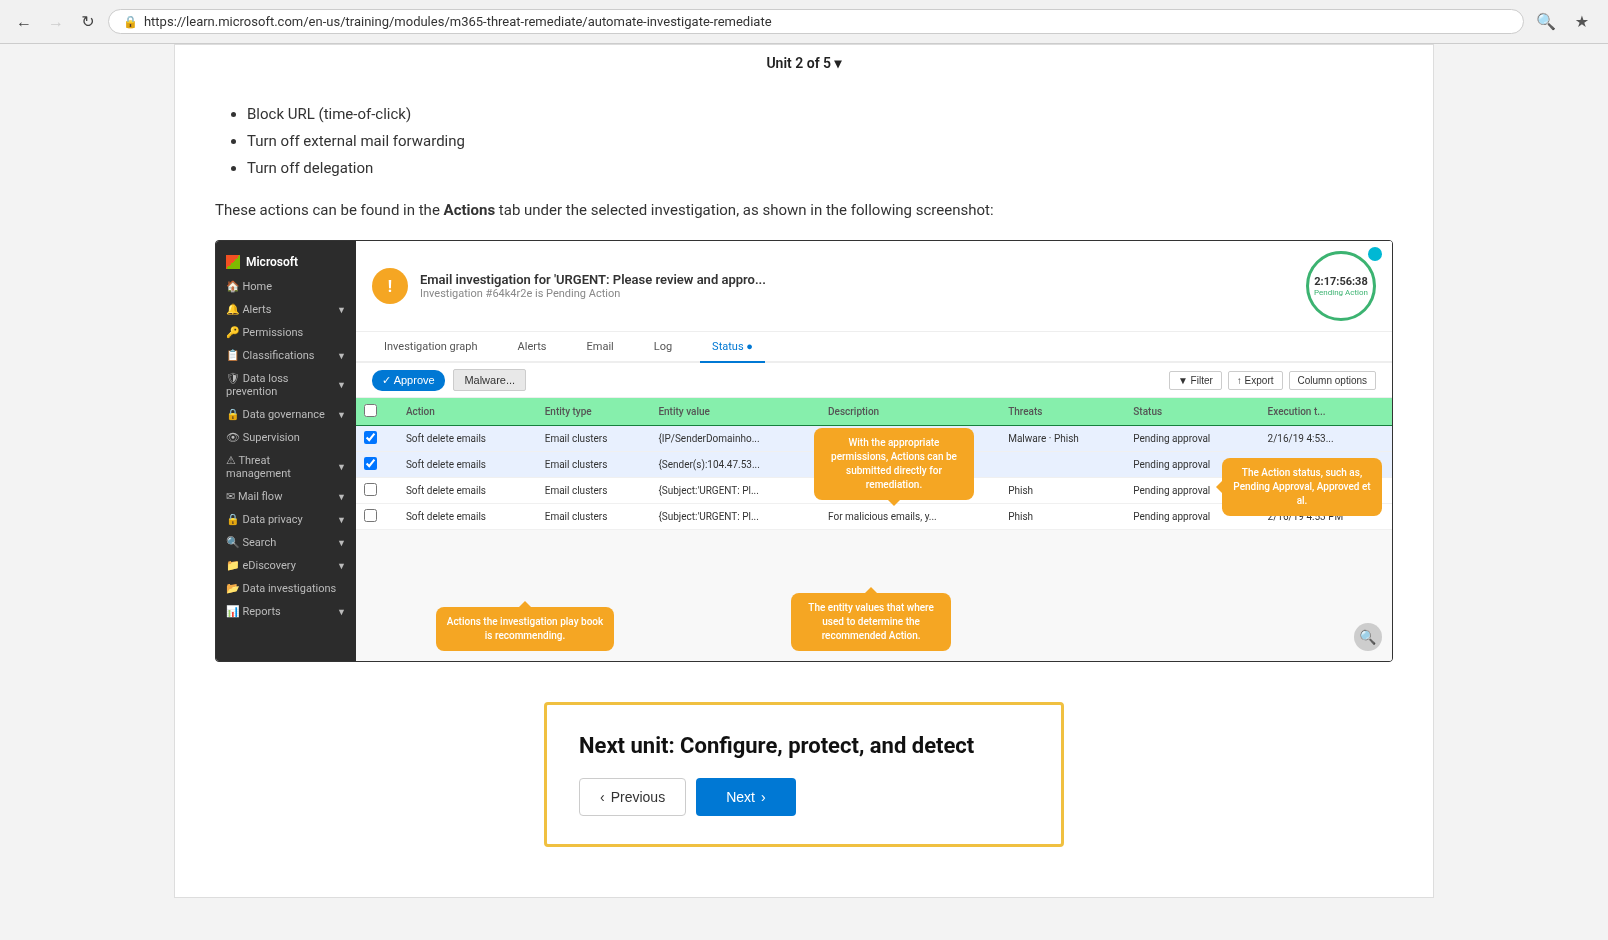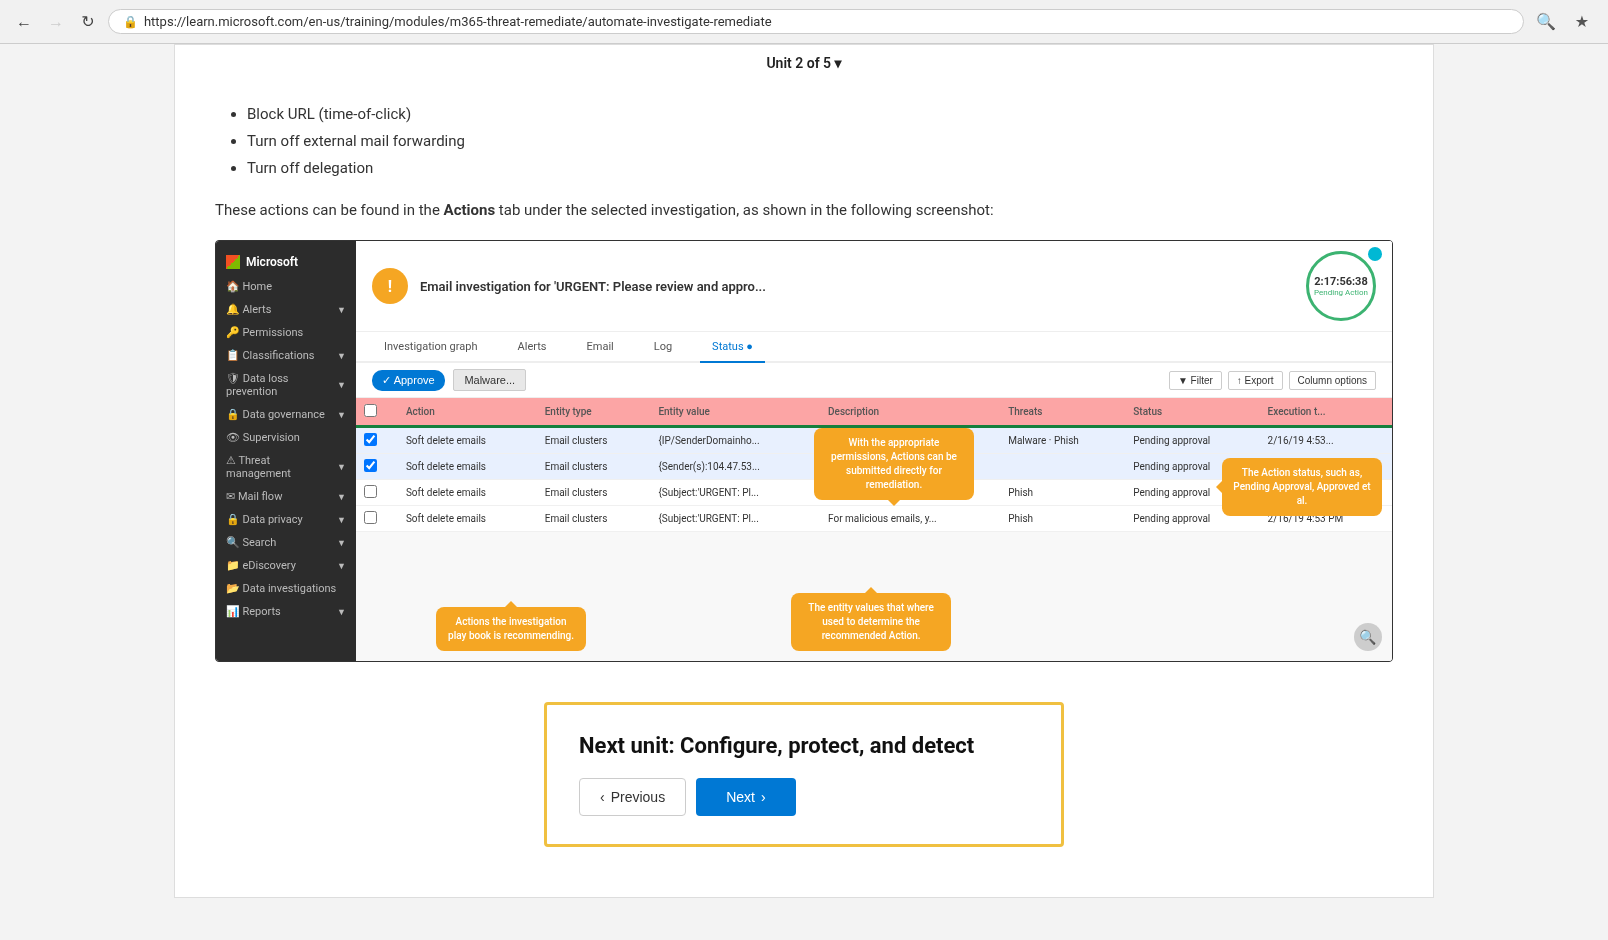--- a/index.html
+++ b/index.html
@@ -222,22 +222,22 @@
       color: #333;
     }
 
     .admin-table-wrap { overflow-x: auto; flex: 1; }
     .admin-table {
       width: 100%; border-collapse: collapse;
       background: white;
       font-size: 10px;
     }
     .admin-table th {
-      background: #fca5a5;
-      border-bottom: 3px solid #15803d;
+      background: #86efac;
+      border-bottom: 1px solid #15803d;
       padding: 6px 8px;
       text-align: left;
       color: #555;
       font-weight: 500;
       white-space: nowrap;
       margin-left: 25px;
     }
     .admin-table td {
       padding: 5px 8px;
       border-bottom: 1px solid #f0f0f0;
@@ -442,20 +442,21 @@
               </div>
             </div>
 
             <div class="admin-main">
 
               <div class="investigation-header" style="position:relative;">
                 <div class="teal-dot"></div>
                 <div class="investigation-icon">!</div>
                 <div class="investigation-title">
                   <div class="inv-title-text">Email investigation for 'URGENT: Please review and appro...</div>
+                  <div class="inv-subtitle">Investigation #64k4r2e is Pending Action</div>
                 </div>
                 <div class="timer-circle">
                   <div class="timer-time">2:17:56:38</div>
                   <div style="font-size:8px;color:#3cb371;text-align:center;">Pending Action</div>
                 </div>
               </div>
 
               <div class="admin-tabs">
                 <div class="admin-tab">Investigation graph</div>
                 <div class="admin-tab">Alerts</div>
@@ -535,21 +536,21 @@
                 </table>
 
                 <div class="callout-box callout-arrow-down" style="width:160px; top:30px; left:50%; transform:translateX(-60px);">
                   With the appropriate permissions, Actions can be submitted directly for remediation.
                 </div>
 
                 <div class="callout-box callout-arrow-left" style="width:160px; top:60px; right:10px;">
                   The Action status, such as, Pending Approval, Approved et al.
                 </div>
 
-                <div class="callout-box callout-arrow-up" style="width:150px; bottom:10px; left:80px;">
+                <div class="callout-box callout-arrow-up" style="width:178px; bottom:10px; left:80px;">
                   Actions the investigation play book is recommending.
                 </div>
 
                 <div class="callout-box callout-arrow-up" style="width:160px; bottom:10px; left:42%;">
                   The entity values that where used to determine the recommended Action.
                 </div>
 
                 <div class="zoom-btn">🔍</div>
               </div>
 

